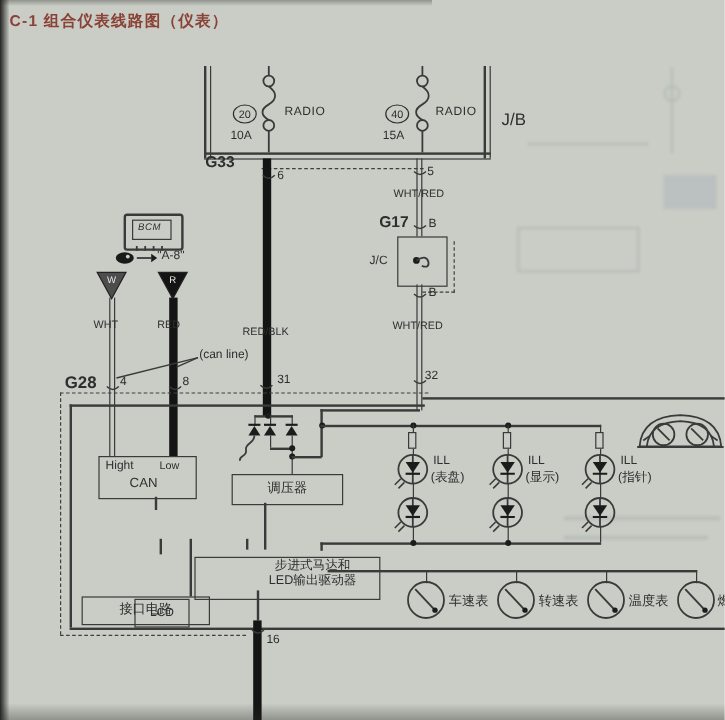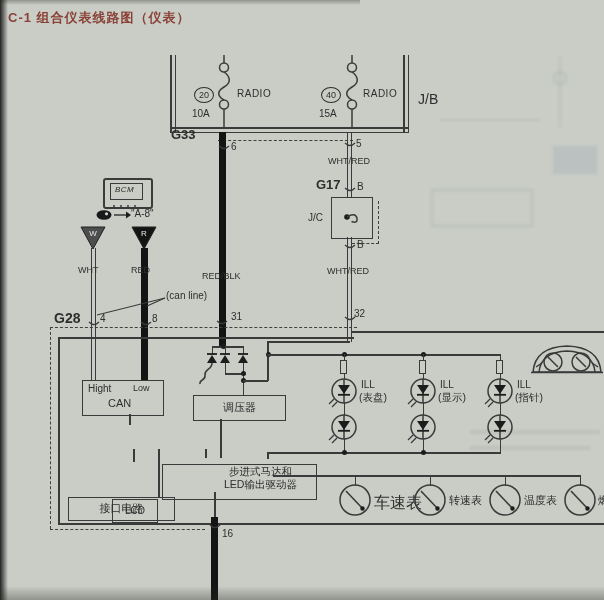--- a/index.html
+++ b/index.html
@@ -195,21 +195,21 @@
   <div class="t" style="left:517px;top:379px;font-size:10px;">ILL</div>
   <div class="t" style="left:515px;top:391px;font-size:10.5px;">(指针)</div>
 
   <div>
     <div class="lh" style="left:273px;top:475px;width:308px"></div>
     <div class="lv" style="left:354.5px;top:475px;height:11px"></div>
     <div class="lv" style="left:429.5px;top:475px;height:11px"></div>
     <div class="lv" style="left:504.5px;top:475px;height:11px"></div>
     <div class="lv" style="left:579.5px;top:475px;height:11px"></div>
   </div>
-  <div class="t" style="left:374px;top:493px;font-size:16px;">车速表</div>
+  <div class="t" style="left:374px;top:493px;font-size:11px;">车速表</div>
   <div class="t" style="left:449px;top:493px;font-size:11px;">转速表</div>
   <div class="t" style="left:524px;top:493px;font-size:11px;">温度表</div>
   <div class="t" style="left:598px;top:493px;font-size:11px;">燃</div>
 
   <svg class="abs" width="604" height="600" style="left:0;top:0">
     <defs>
       <g id="led-sym">
         <circle r="12" class="ln"></circle>
         <line x1="0" y1="-12" x2="0" y2="12" class="ln"></line>
         <polygon points="-6,-6 6,-6 0,3" class="fl"></polygon>

